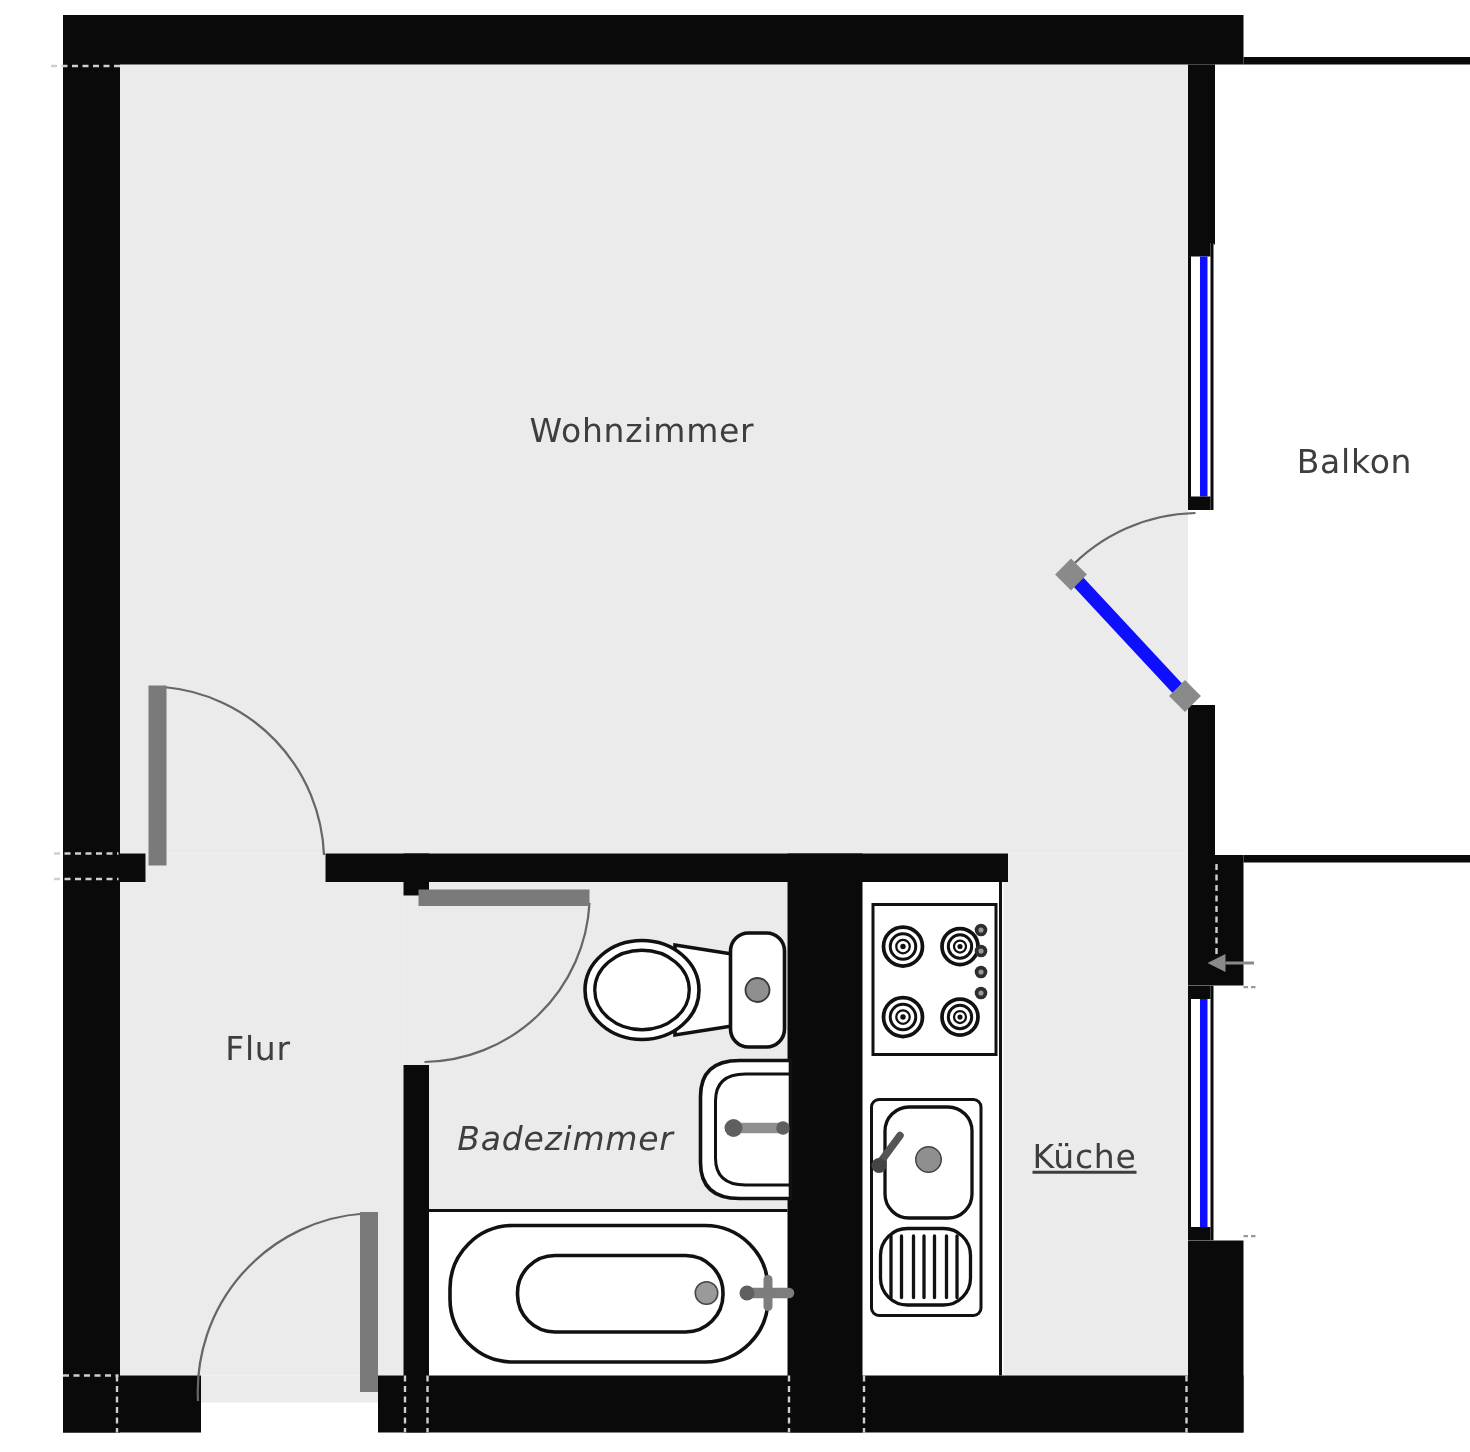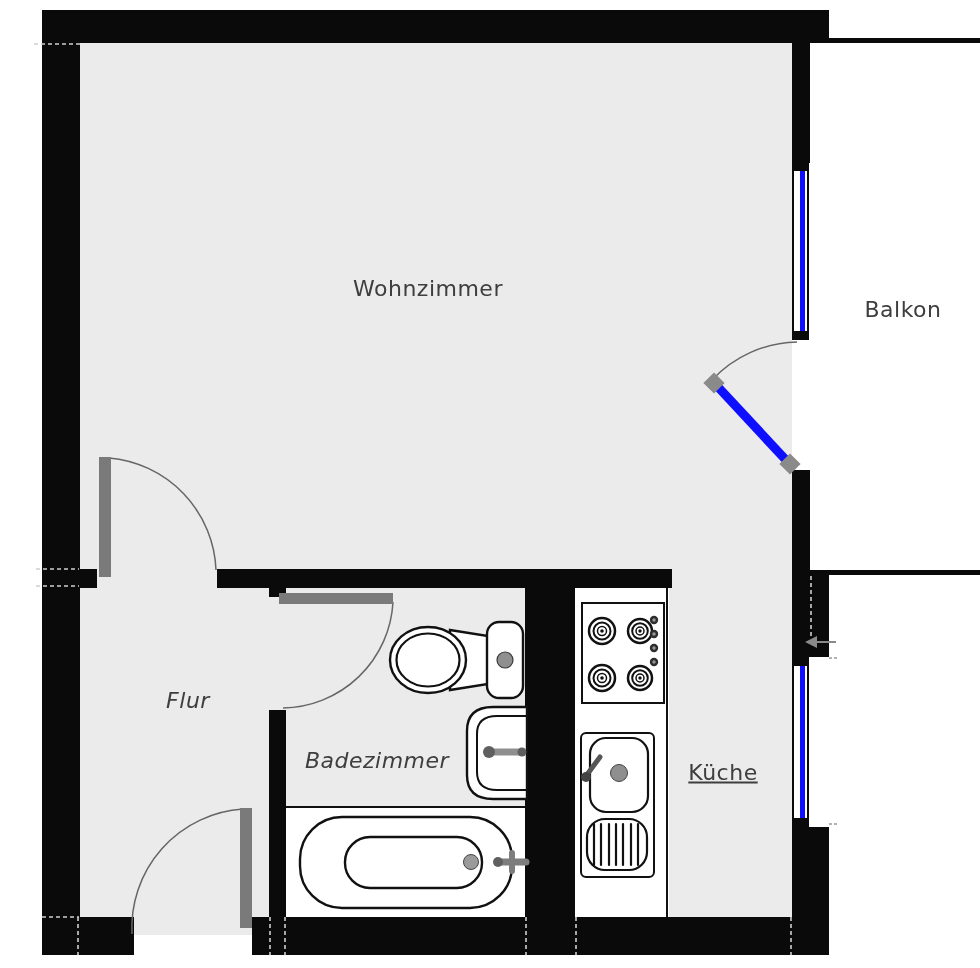--- a/index.html
+++ b/index.html
@@ -191,17 +191,17 @@
     </g>
 
     <g>
       <path d="M771,642 L783,636 L783,648 Z" fill="#8a8a8a"></path>
       <line x1="783" y1="642" x2="802" y2="642" stroke="#8a8a8a" stroke-width="2"></line>
     </g>
   </svg>
 
   <div class="room-label" style="left:394px;top:288px;">Wohnzimmer</div>
   <div class="room-label" style="left:869px;top:309px;text-align:center;">Balkon</div>
-  <div class="room-label" style="left:154px;top:700px;font-style:italic;">Flur</div>
+  <div class="room-label" style="left:138px;top:700px;">Flur</div>
   <div class="room-label" style="left:343px;top:760px;font-style:italic;">Badezimmer</div>
   <div class="room-label" style="left:689px;top:772px;text-decoration:underline;">Küche</div>
 
 </div>
 
 </body></html>

